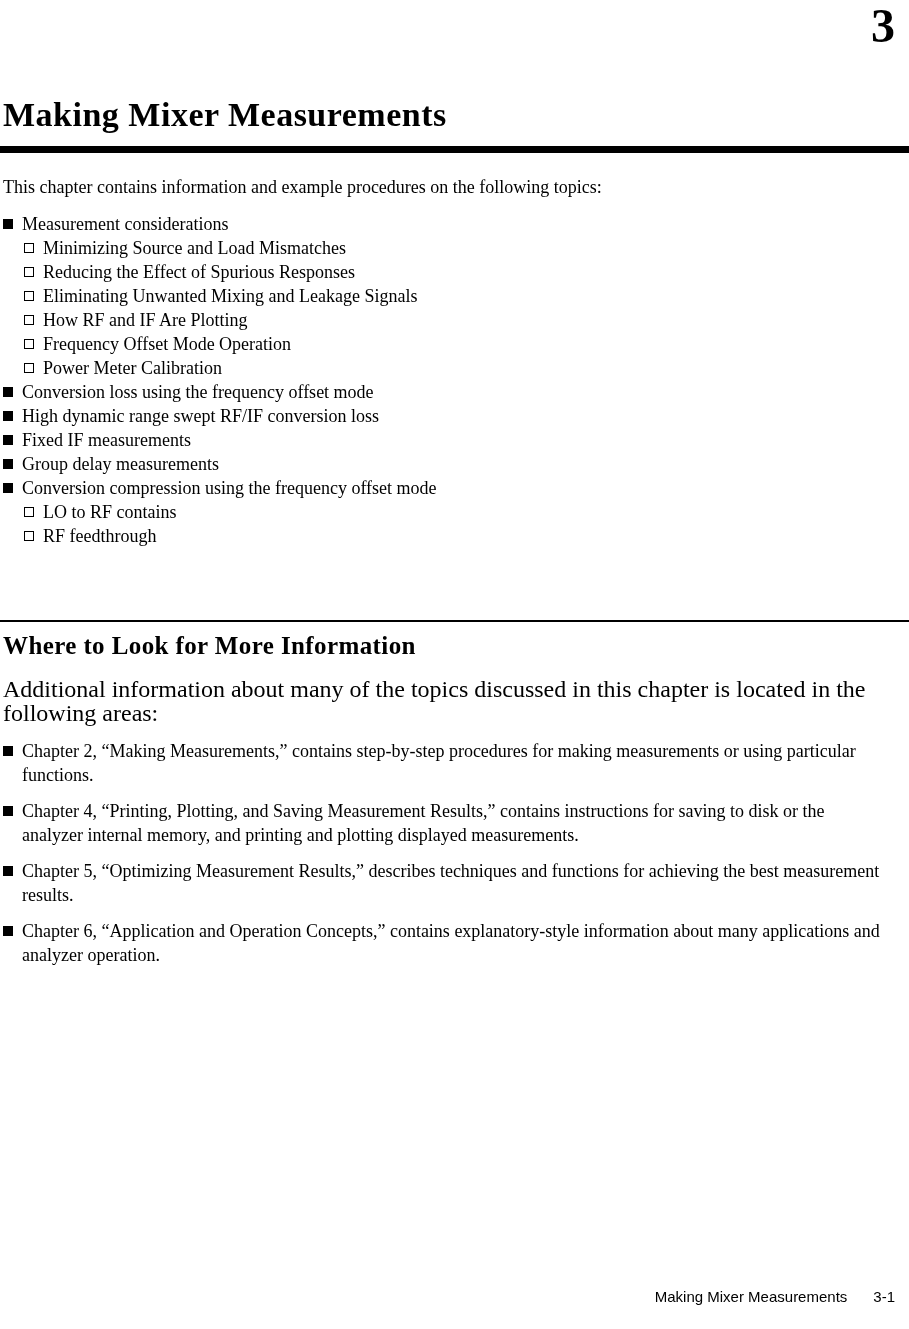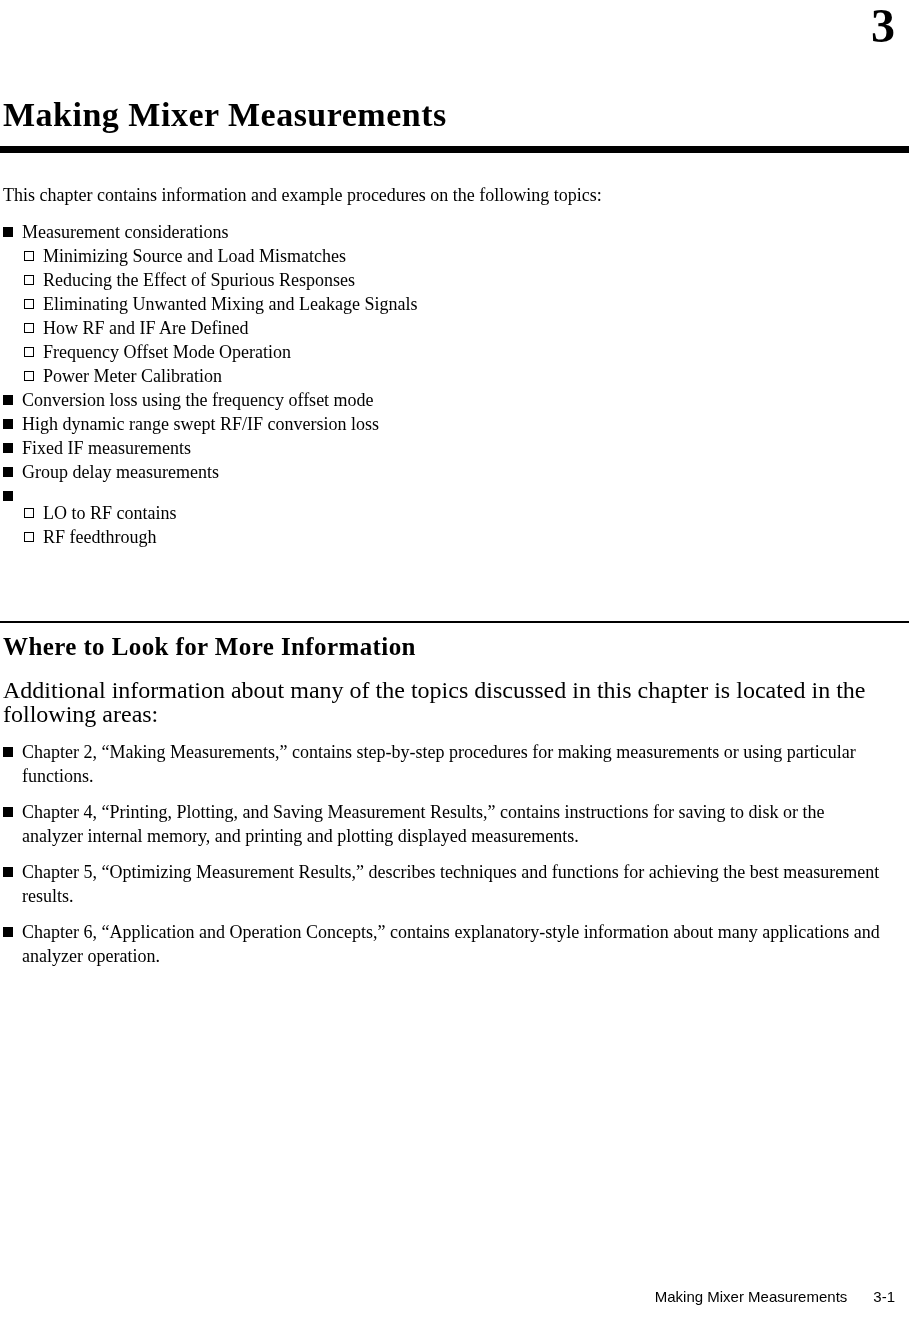--- a/index.html
+++ b/index.html
@@ -32,21 +32,21 @@
     letter-spacing: 0.5px;
     line-height: 1.1;
   }
   .title-rule {
     width: 100%;
     height: 7px;
     background: #000000;
     margin-top: 13px;
   }
   .intro {
-    margin: 30px 4px 0 3px;
+    margin: 22px 4px 0 3px;
     font-size: 18px;
     line-height: 24px;
   }
   ul.topics {
     list-style: none;
     margin: 13px 0 0 3px;
     padding: 0;
     font-size: 18px;
   }
   ul.topics li {
@@ -144,21 +144,21 @@
     <li class="lv2">
         <span class="b2"></span>
         <span class="t">Reducing the Effect of Spurious Responses</span>
       </li>
     <li class="lv2">
         <span class="b2"></span>
         <span class="t">Eliminating Unwanted Mixing and Leakage Signals</span>
       </li>
     <li class="lv2">
         <span class="b2"></span>
-        <span class="t">How RF and IF Are Defined</span>
+        <span class="t">How RF and IF Are Plotting</span>
       </li>
     <li class="lv2">
         <span class="b2"></span>
         <span class="t">Frequency Offset Mode Operation</span>
       </li>
     <li class="lv2">
         <span class="b2"></span>
         <span class="t">Power Meter Calibration</span>
       </li>
     <li class="lv1">
@@ -172,20 +172,21 @@
     <li class="lv1">
         <span class="b1"></span>
         <span class="t">Fixed IF measurements</span>
       </li>
     <li class="lv1">
         <span class="b1"></span>
         <span class="t">Group delay measurements</span>
       </li>
     <li class="lv1">
         <span class="b1"></span>
+        <span class="t">Conversion compression using the frequency offset mode</span>
       </li>
     <li class="lv2">
         <span class="b2"></span>
         <span class="t">LO to RF contains</span>
       </li>
     <li class="lv2">
         <span class="b2"></span>
         <span class="t">RF feedthrough</span>
       </li>
   </ul>

